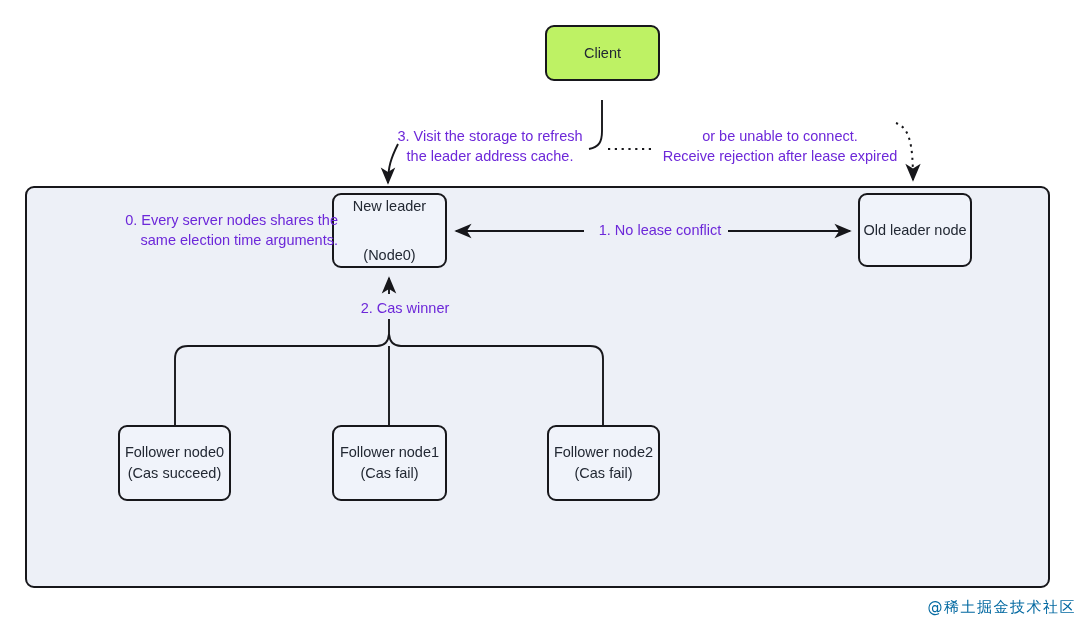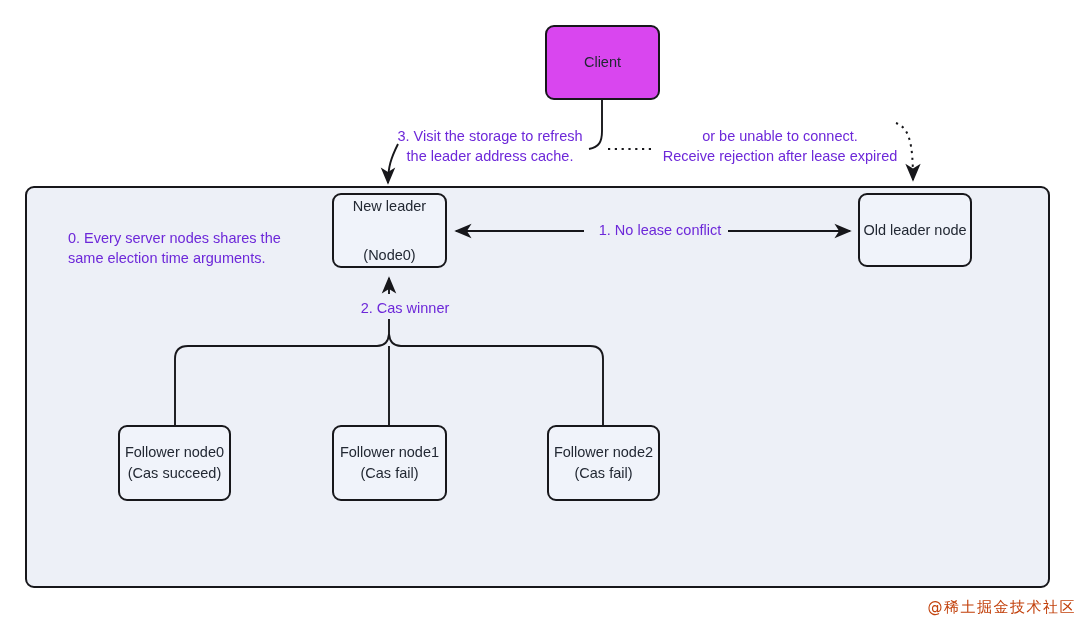--- a/index.html
+++ b/index.html
@@ -28,43 +28,43 @@
     box-sizing: border-box;
     display: flex;
     flex-direction: column;
     align-items: center;
     justify-content: center;
     font-size: 14.5px;
     line-height: 21px;
     text-align: center;
     color: #222833;
   }
-  .node-client  { left: 545px; top: 25px;  width: 115px; height: 75px; background: #d946ef; }
+  .node-client  { left: 545px; top: 25px;  width: 115px; height: 56px; background: #bef264; }
   .node-newleader { left: 332px; top: 193px; width: 115px; height: 75px; gap: 28px; }
   .node-oldleader { left: 858px; top: 193px; width: 114px; height: 74px; }
   .node-f0 { left: 118px; top: 425px; width: 113px; height: 76px; }
   .node-f1 { left: 332px; top: 425px; width: 115px; height: 76px; text-align: center; }
   .node-f2 { left: 547px; top: 425px; width: 113px; height: 76px; }
   .lbl {
     position: absolute;
     font-size: 14.5px;
     line-height: 19.5px;
     color: #6d28d9;
   }
   .lbl-center { text-align: center; }
   .lbl-visit   { left: 378px; top: 127px; width: 224px; }
   .lbl-reject  { left: 650px; top: 127px; width: 260px; }
-  .lbl-note    { left: 68px;  top: 211px; width: 270px; text-align: left; margin-top: 18px; }
+  .lbl-note    { left: 68px;  top: 211px; width: 270px; text-align: right; }
   .lbl-lease   { left: 585px; top: 221px; width: 150px; }
   .lbl-cas     { left: 346px; top: 299px; width: 118px; }
   .watermark {
     position: absolute;
     right: 4px; bottom: 1px;
     font-size: 15px;
-    color: #c2410c;
+    color: #0369a1;
     letter-spacing: 1.5px;
     font-family: "DejaVu Sans", sans-serif;
   }
   svg { display: block; }
 </style>
 </head>
 <body>
 
 <div class="container-box"></div>
 

